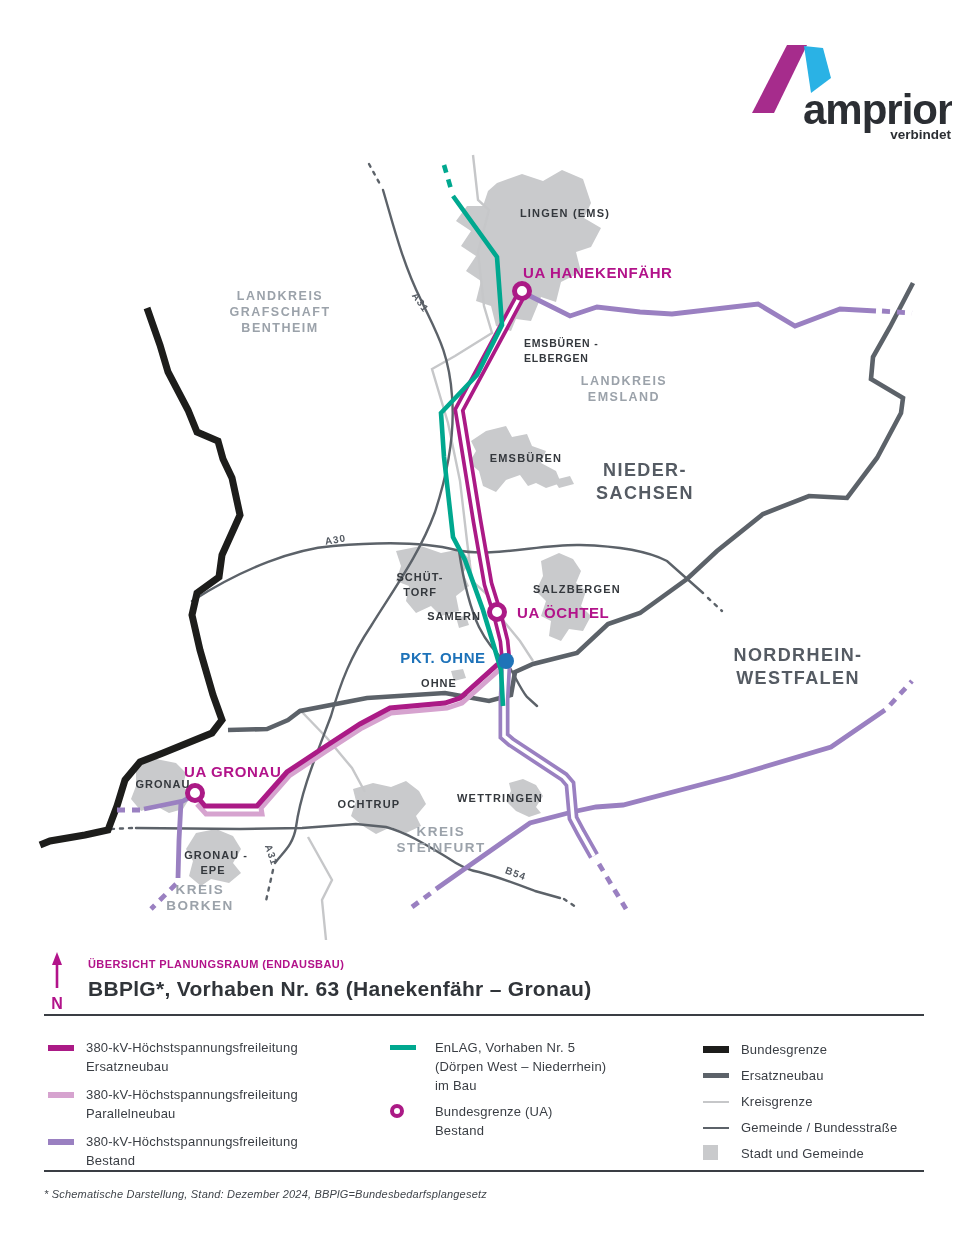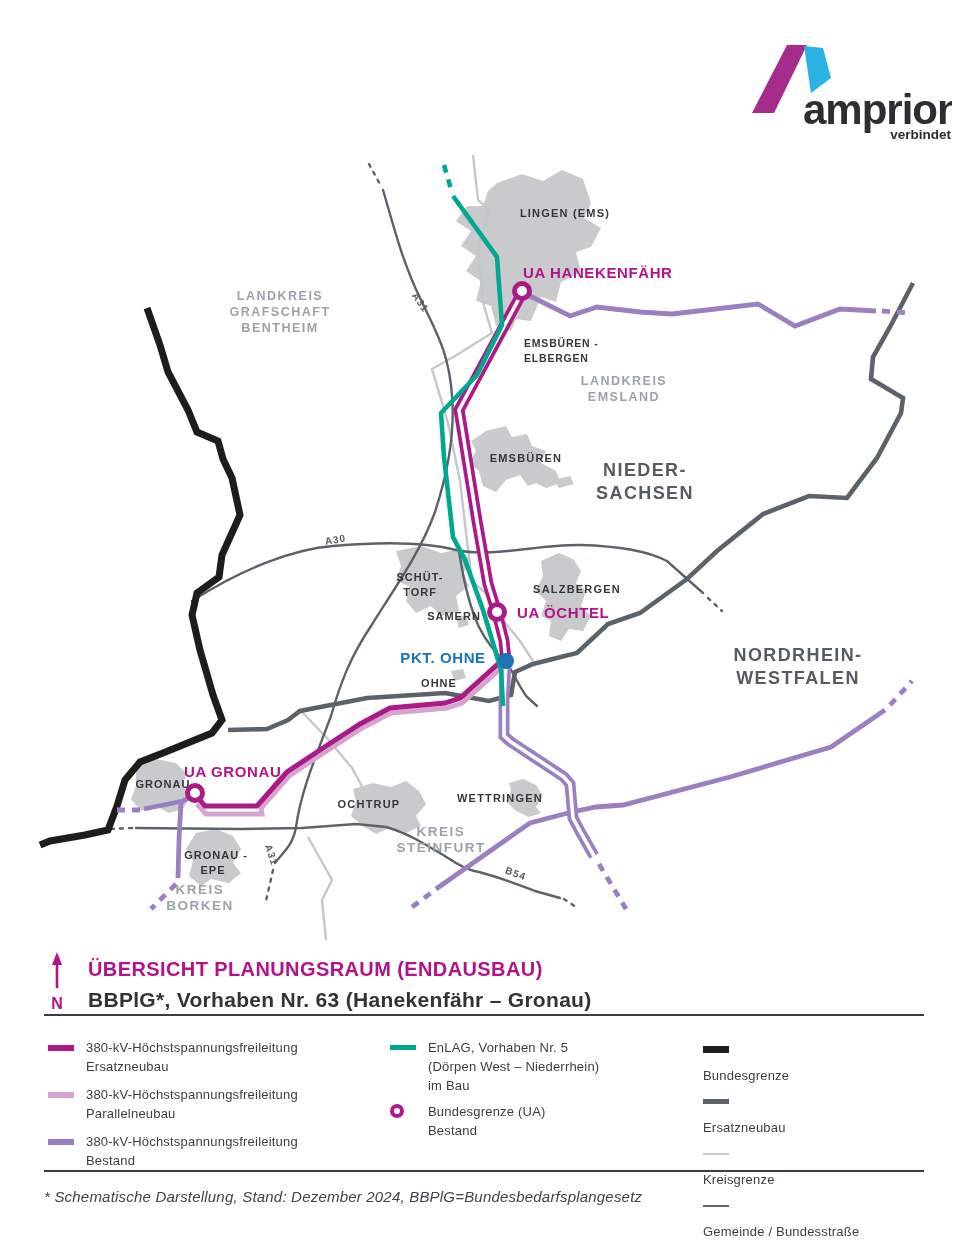--- a/index.html
+++ b/index.html
@@ -10,49 +10,49 @@
   
   .logo{position:absolute;top:40px;right:40px;width:200px;height:105px;}
 
   
   .map{position:absolute;top:0;left:0;}
 
   
   .titleblock{position:absolute;left:44px;top:952px;width:880px;display:flex;}
   .northcell{width:26px;margin-right:18px;text-align:center;}
   .north-n{color:#b2138a;font-weight:bold;font-size:16px;margin-top:1px;}
-  .tb-title{color:#b2138a;font-weight:bold;font-size:20px;letter-spacing:.4px;margin-top:6px;}
+  .tb-title{color:#b2138a;font-weight:bold;font-size:11px;letter-spacing:.4px;margin-top:6px;}
   .tb-sub{color:#303439;font-weight:bold;font-size:21px;letter-spacing:.3px;margin-top:7px;}
   .rule{position:absolute;left:44px;width:880px;height:2px;background:#3a3e44;}
 
   
   .lcol{position:absolute;}
   .lcol1{left:48px;top:1038px;width:335px;}
   .lcol2{left:390px;top:1038px;width:305px;}
   .lcol3{left:703px;top:1040px;width:235px;}
   .litem{display:flex;align-items:flex-start;}
   .lcol1 .litem{margin-bottom:9px;}
-  .lcol2 .litem{margin-bottom:7px;}
-  .lcol3 .litem{margin-bottom:7px;flex-direction:column;}
+  .lcol2 .litem{margin-bottom:7px;gap:7px;}
+  .lcol3 .litem{margin-bottom:7px;}
   .swcell{flex:0 0 26px;margin-right:12px;display:flex;justify-content:flex-start;}
   .sw-line{width:26px;margin-top:7px;}
   .sw-ersatz{height:6px;background:#ab1a86;}
   .sw-parallel{height:6px;background:#d6a3cf;}
   .sw-bestand{height:6px;background:#9a80c1;}
   .sw-enlag{height:5px;background:#00a88f;}
   .sw-bund{height:7px;background:#1d1d1b;margin-top:6px;}
   .sw-land{height:5px;background:#5c6269;}
   .sw-kreis{height:2px;background:#c6c7c9;margin-top:9px;}
   .sw-auto{height:2px;background:#5c6269;margin-top:9px;}
   .sw-ring{width:6px;height:6px;border:4.5px solid #ab1a86;border-radius:50%;background:#fff;margin-top:2px;}
   .sw-dot{width:15px;height:15px;border-radius:50%;background:#1f73b8;margin-top:2px;}
   .sw-square{width:15px;height:15px;background:#c9cacc;margin-top:1px;}
   .ltxt{font-size:13px;line-height:19px;color:#3a3e44;font-weight:normal;letter-spacing:.2px;}
 
-  .footnote{position:absolute;left:44px;top:1188px;font-style:italic;font-size:15px;
+  .footnote{position:absolute;left:44px;top:1188px;font-style:italic;font-size:11px;
             color:#3f444a;letter-spacing:.2px;}
 </style>
 </head>
 <body>
 
 <div class="page">
 
   <svg class="logo" viewBox="0 0 200 105">
     <polygon points="0,73 22,73 55,5 35,5" fill="#a62c8c"></polygon>
     <polygon points="52,6 71,8 79,38 59,53" fill="#2ab2e5"></polygon>

